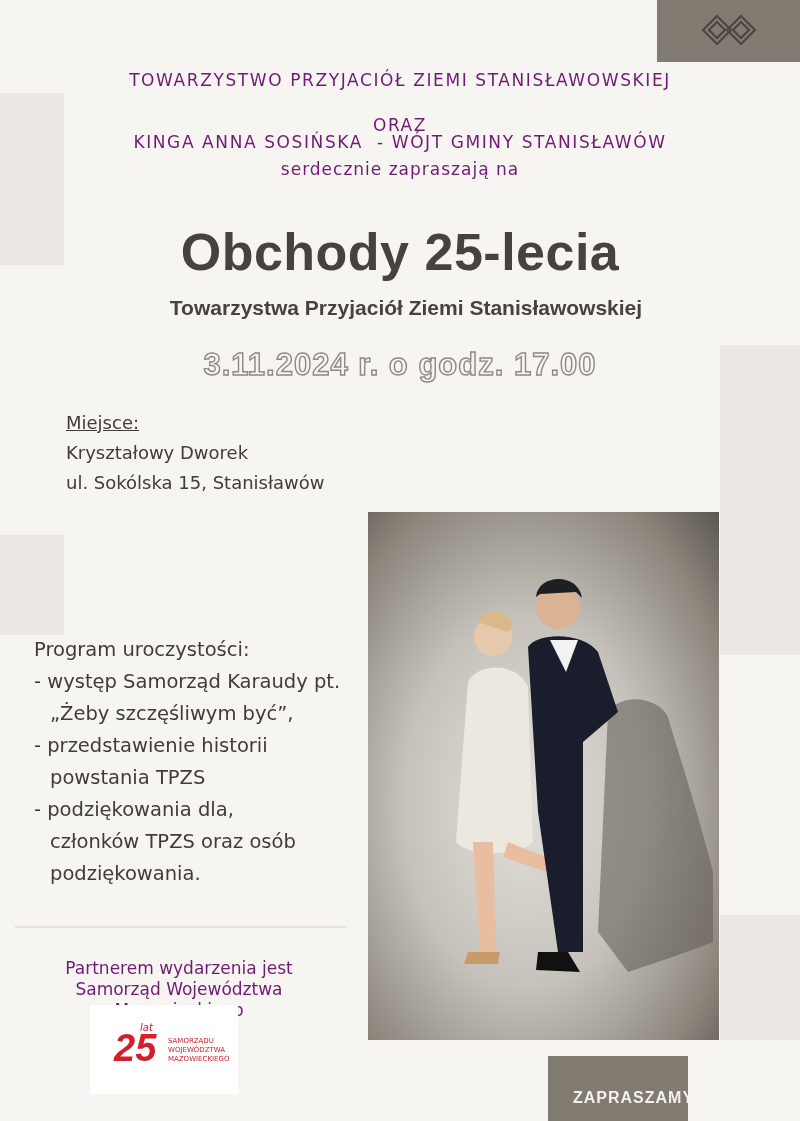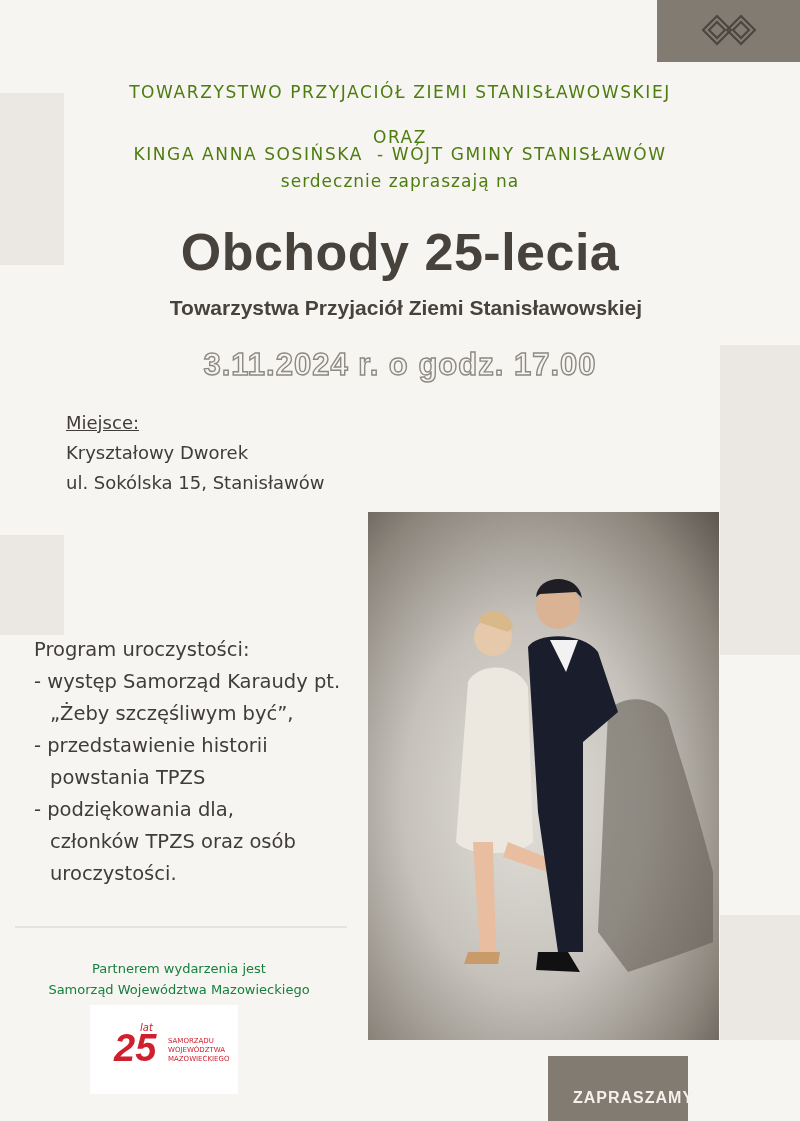--- a/index.html
+++ b/index.html
@@ -1,29 +1,29 @@
 <!DOCTYPE html>
 <html><head>
 <meta charset="utf-8">
 <style>
   html, body { margin:0; padding:0; }
   body { width:800px; height:1121px; background:#f7f5f1; position:relative; overflow:hidden;
          font-family:"DejaVu Sans", sans-serif; color:#3d3a36; }
   .block { position:absolute; background:#ebe8e3; }
   .taupe { position:absolute; background:#827b72; }
   .center { position:absolute; left:0; width:800px; text-align:center; }
-  .org { font-size:17px; letter-spacing:1.6px; color:#4d7c0f;margin-top:12px; }
+  .org { font-size:17px; letter-spacing:1.6px; color:#701a75; }
   .title { font-family:"Liberation Sans", sans-serif; font-weight:bold; font-size:52px; color:#47423c; letter-spacing:0.5px; }
   .subtitle { font-family:"Liberation Sans", sans-serif; font-weight:bold; font-size:21px; color:#47423c; }
   .date { font-family:Liberation Sans, sans-serif; font-weight:bold; font-size:31px; color:#f7f5f1;
           -webkit-text-stroke:1.4px #8d8983; letter-spacing:1px; }
   .left-text { position:absolute; font-size:18px; line-height:30px; color:#3f3c39; }
   .prog { position:absolute; font-size:19.5px; line-height:32px; color:#3f3c39; }
   .prog .indent { padding-left:16px; }
-  .partner { position:absolute; left:14px; width:330px; text-align:center; font-size:13px; line-height:21px; color:#15803d; }
+  .partner { position:absolute; left:14px; width:330px; text-align:center; font-size:17px; line-height:21px; color:#701a75; }
   .photo { position:absolute; left:368px; top:512px; width:351px; height:528px;
            background: radial-gradient(ellipse at 45% 55%, #e2dfda 0%, #c6c2bb 45%, #8b857c 80%, #5c574f 100%); overflow:hidden; }
 </style>
 </head>
 <body>
 
 <div class="block" style="left:0;top:93px;width:64px;height:172px;"></div>
 <div class="block" style="left:0;top:535px;width:64px;height:100px;"></div>
 <div class="block" style="left:720px;top:345px;width:80px;height:310px;"></div>
 <div class="block" style="left:720px;top:915px;width:80px;height:125px;"></div>
@@ -55,21 +55,21 @@
 </div>
 
 <div class="prog" style="left:34px;top:634px;">
   <div>Program uroczystości:</div>
   <div>- występ Samorząd Karaudy pt.</div>
   <div class="indent">„Żeby szczęśliwym być”,</div>
   <div>- przedstawienie historii</div>
   <div class="indent">powstania TPZS</div>
   <div>- podziękowania dla,</div>
   <div class="indent">członków TPZS oraz osób</div>
-  <div class="indent">uroczystości.</div>
+  <div class="indent">podziękowania.</div>
 </div>
 
 <div style="position:absolute;left:15px;top:926px;width:332px;height:2px;background:#e6e3de;"></div>
 
 <div class="partner" style="top:958px;">
   <div>Partnerem wydarzenia jest</div>
   <div>Samorząd Województwa Mazowieckiego</div>
 </div>
 <div style="position:absolute;left:90px;top:1005px;width:148px;height:89px;background:#fff;">
   <span style="position:absolute;left:24px;top:22px;font-family:'Liberation Sans',sans-serif;font-weight:bold;font-style:italic;font-size:38px;color:#d0202e;">25</span>

